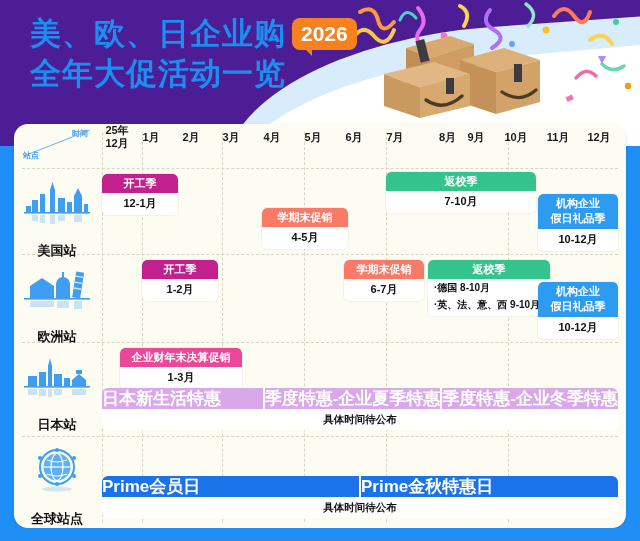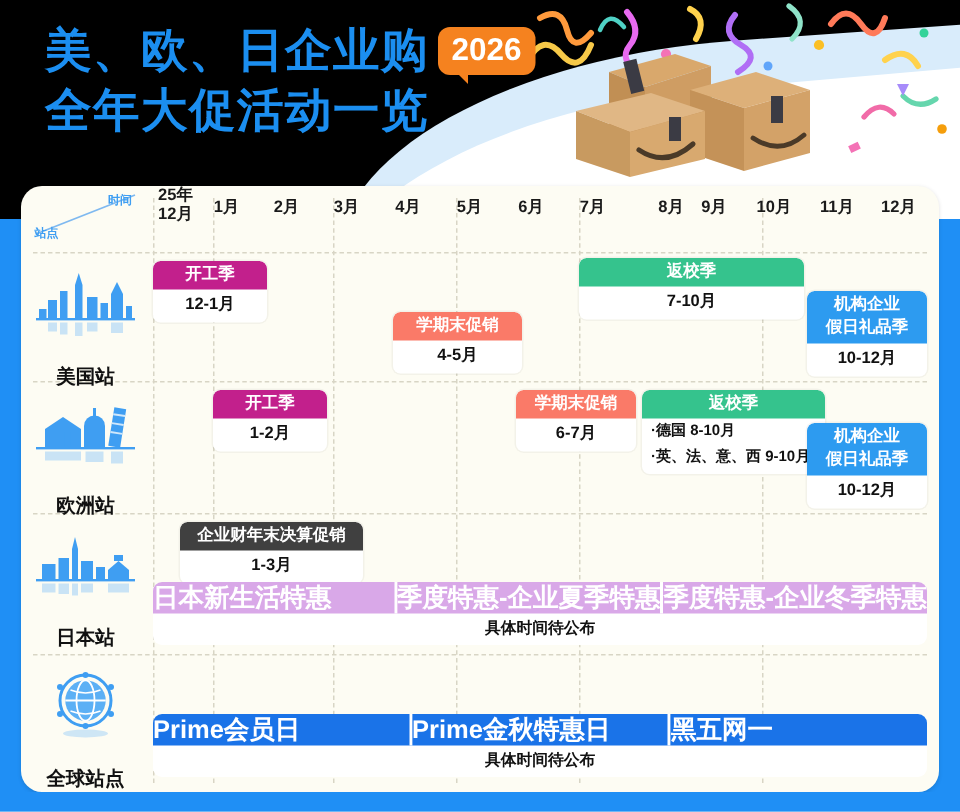--- a/index.html
+++ b/index.html
@@ -5,21 +5,21 @@
   html,body{margin:0;padding:0;}
   body{
     width:640px;height:541px;overflow:hidden;
     font-family:"Liberation Sans","DejaVu Sans",sans-serif;
     background:#1f8ff5;
     position:relative;
   }
   
   .header{
     position:absolute;left:0;top:0;width:640px;height:146px;
-    background:#000000;overflow:hidden;
+    background:#4c1d95;overflow:hidden;
   }
   .hdr-wave{
     position:absolute;right:-40px;top:30px;width:460px;height:130px;
     background:#d9ecfb;
     border-radius:60% 0 0 0 / 100% 0 0 0;
     transform:rotate(-4deg);
   }
   .hdr-wave2{
     position:absolute;right:-60px;top:62px;width:500px;height:140px;
     background:#ffffff;
@@ -325,21 +325,21 @@
         <rect x="15" y="37" width="7" height="7"></rect>
         <rect x="24" y="37" width="4" height="8"></rect>
         <rect x="30" y="37" width="8" height="6"></rect>
         <rect x="48" y="37" width="14" height="6"></rect>
       </g>
     </svg>
     <div class="nm">日本站</div>
   </div>
 
   <div class="ev" style="left:106px;top:224px;width:122px;">
-    <div class="hd" style="background:#404040;text-align:center;">企业财年末决算促销</div>
+    <div class="hd" style="background:#ec4899;text-align:center;">企业财年末决算促销</div>
     <div class="bd">1-3月</div>
   </div>
 
   <div class="band" style="left:88px;top:264px;width:516px;">
     <div class="segs">
       <div class="seg" style="background:#d9a8e8;">日本新生活特惠</div>
       <div class="seg" style="background:#d9a8e8;">季度特惠-企业夏季特惠</div>
       <div class="seg" style="background:#d9a8e8;">季度特惠-企业冬季特惠</div>
     </div>
     <div class="note">具体时间待公布</div>
@@ -361,20 +361,19 @@
       <circle cx="30" cy="40" r="2" fill="#3f9ef2"></circle>
       <ellipse cx="30" cy="45" rx="15" ry="2.6" fill="#9fd0f7" opacity="0.5"></ellipse>
     </svg>
     <div class="nm">全球站点</div>
   </div>
 
   <div class="band" style="left:88px;top:352px;width:516px;">
     <div class="segs">
       <div class="seg" style="background:#1a73e8;">Prime会员日</div>
       <div class="seg" style="background:#1a73e8;">Prime金秋特惠日</div>
-      <div class="seg" style="background:#1a73e8;">黑五网一</div>
     </div>
     <div class="note">具体时间待公布</div>
   </div>
 
 </div>
 
 <div class="bottom-strip"></div>
 
 </body></html>

